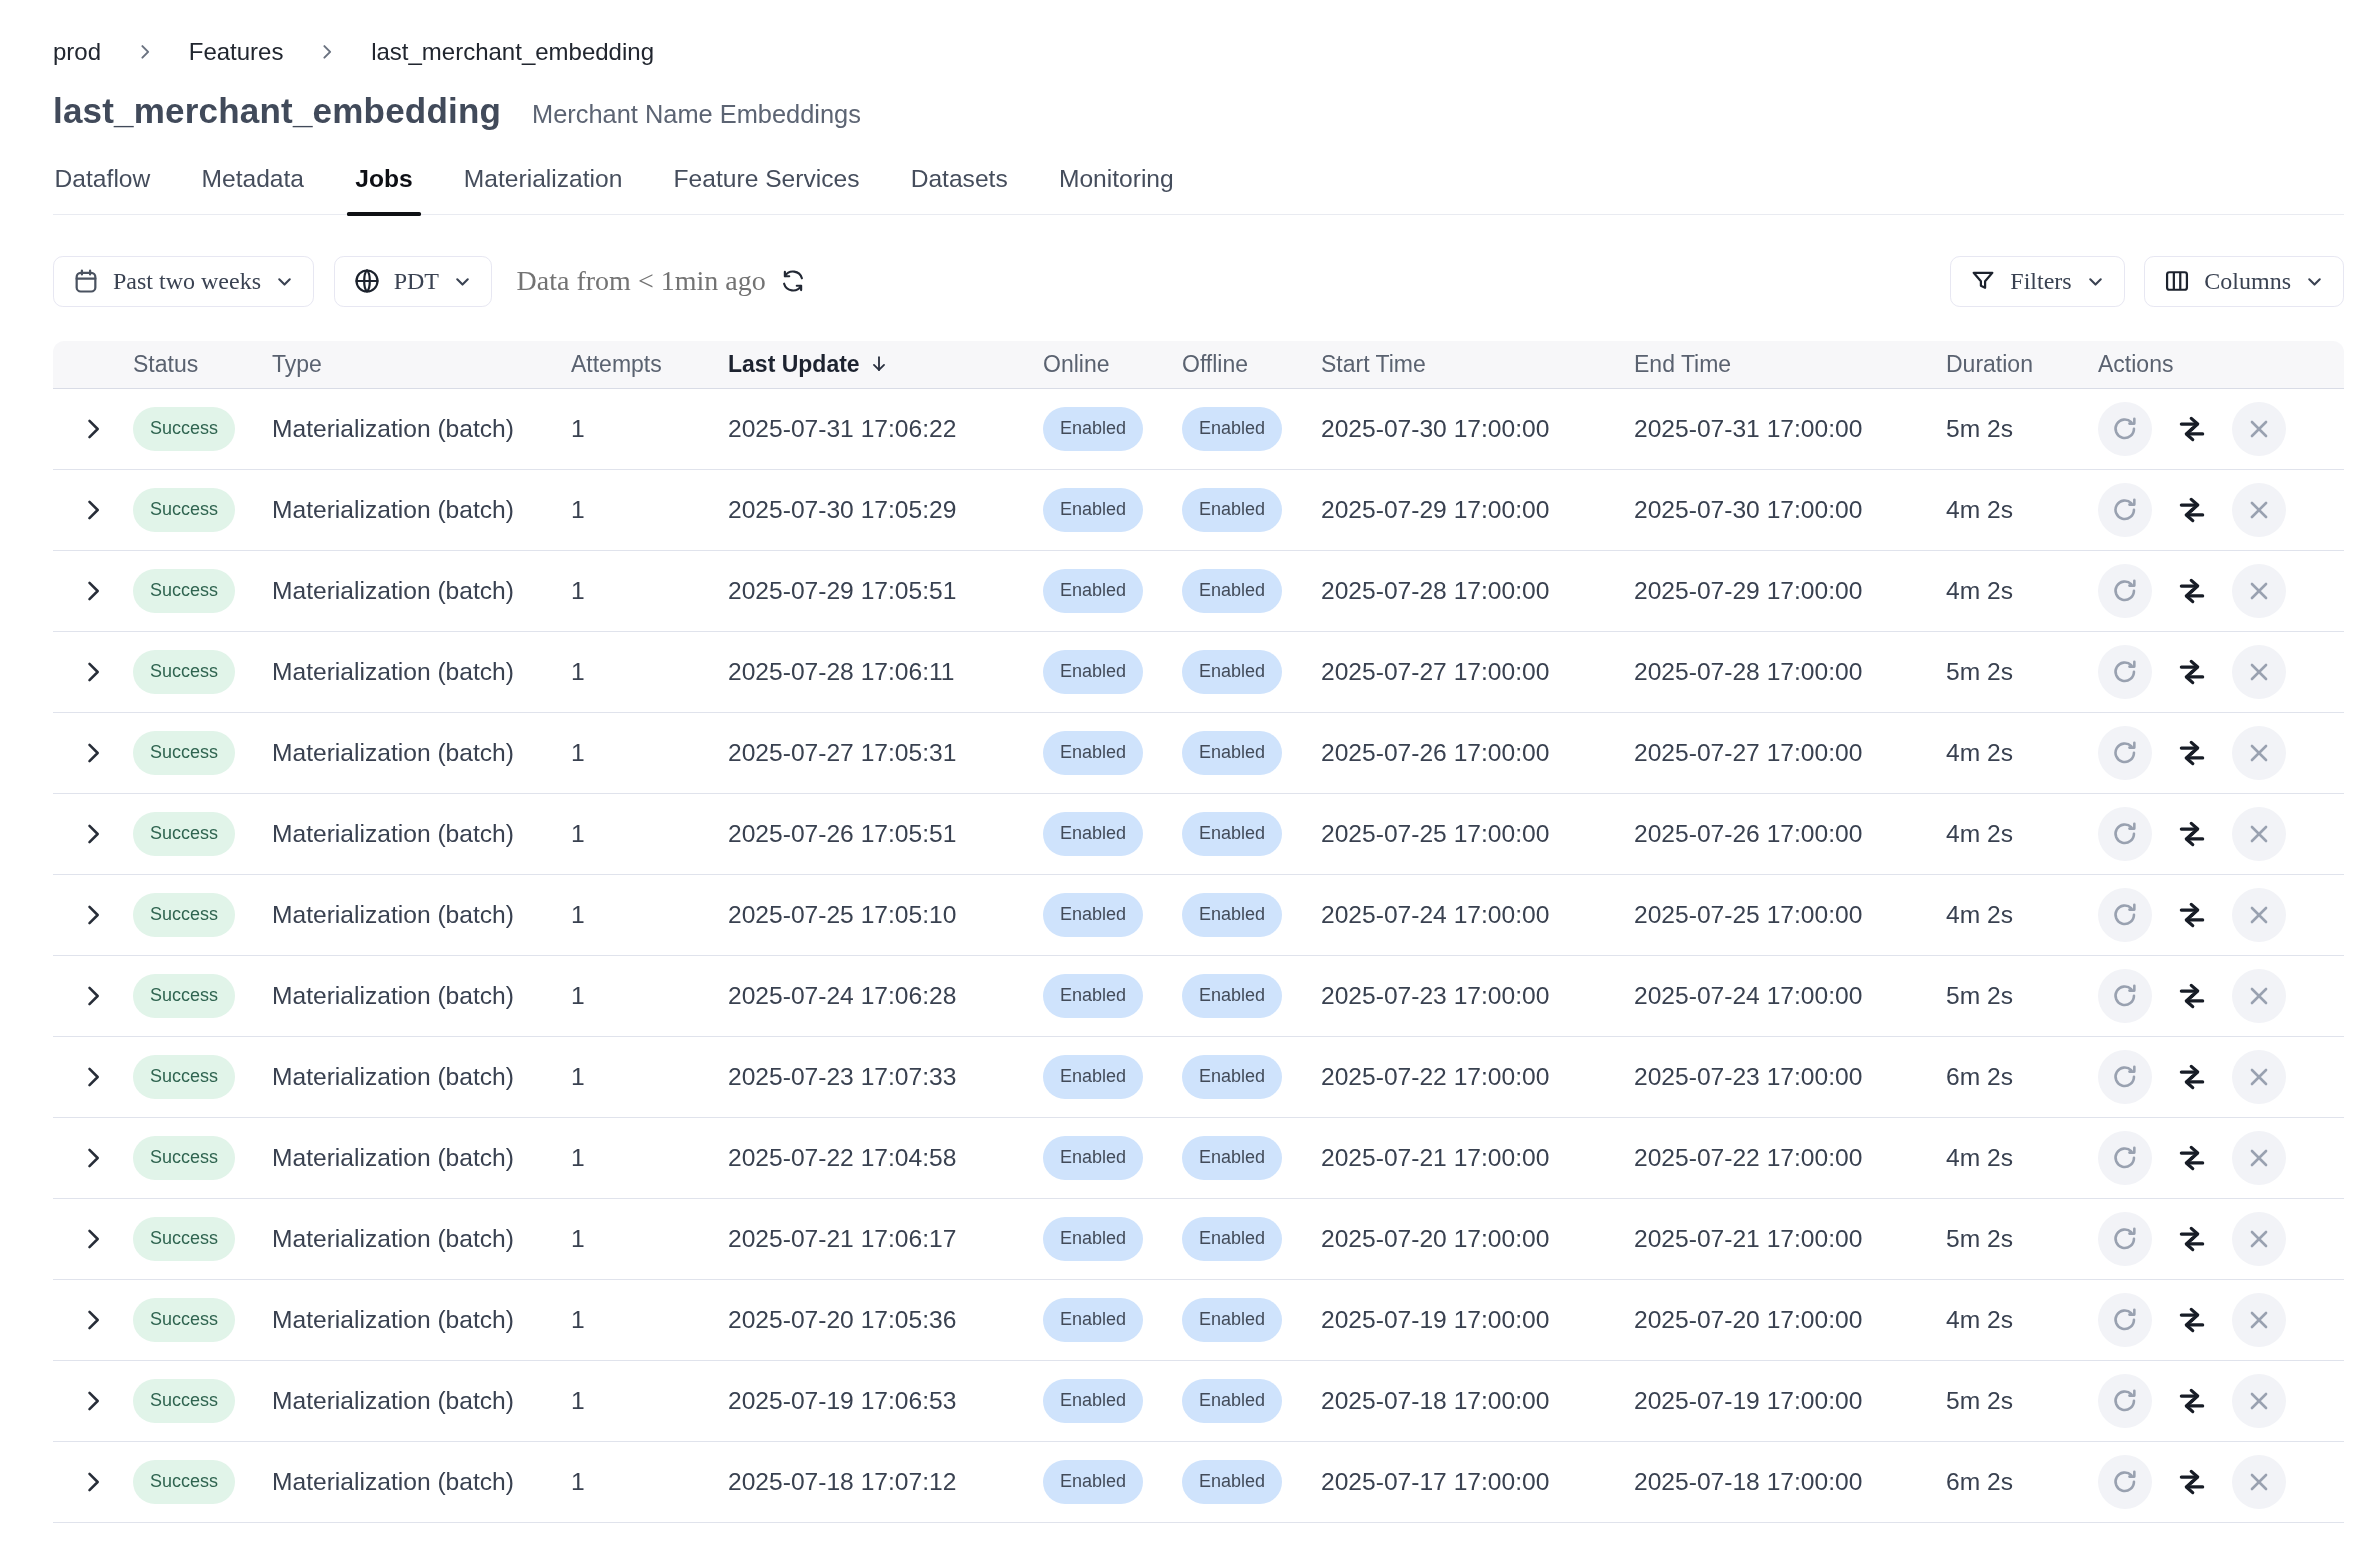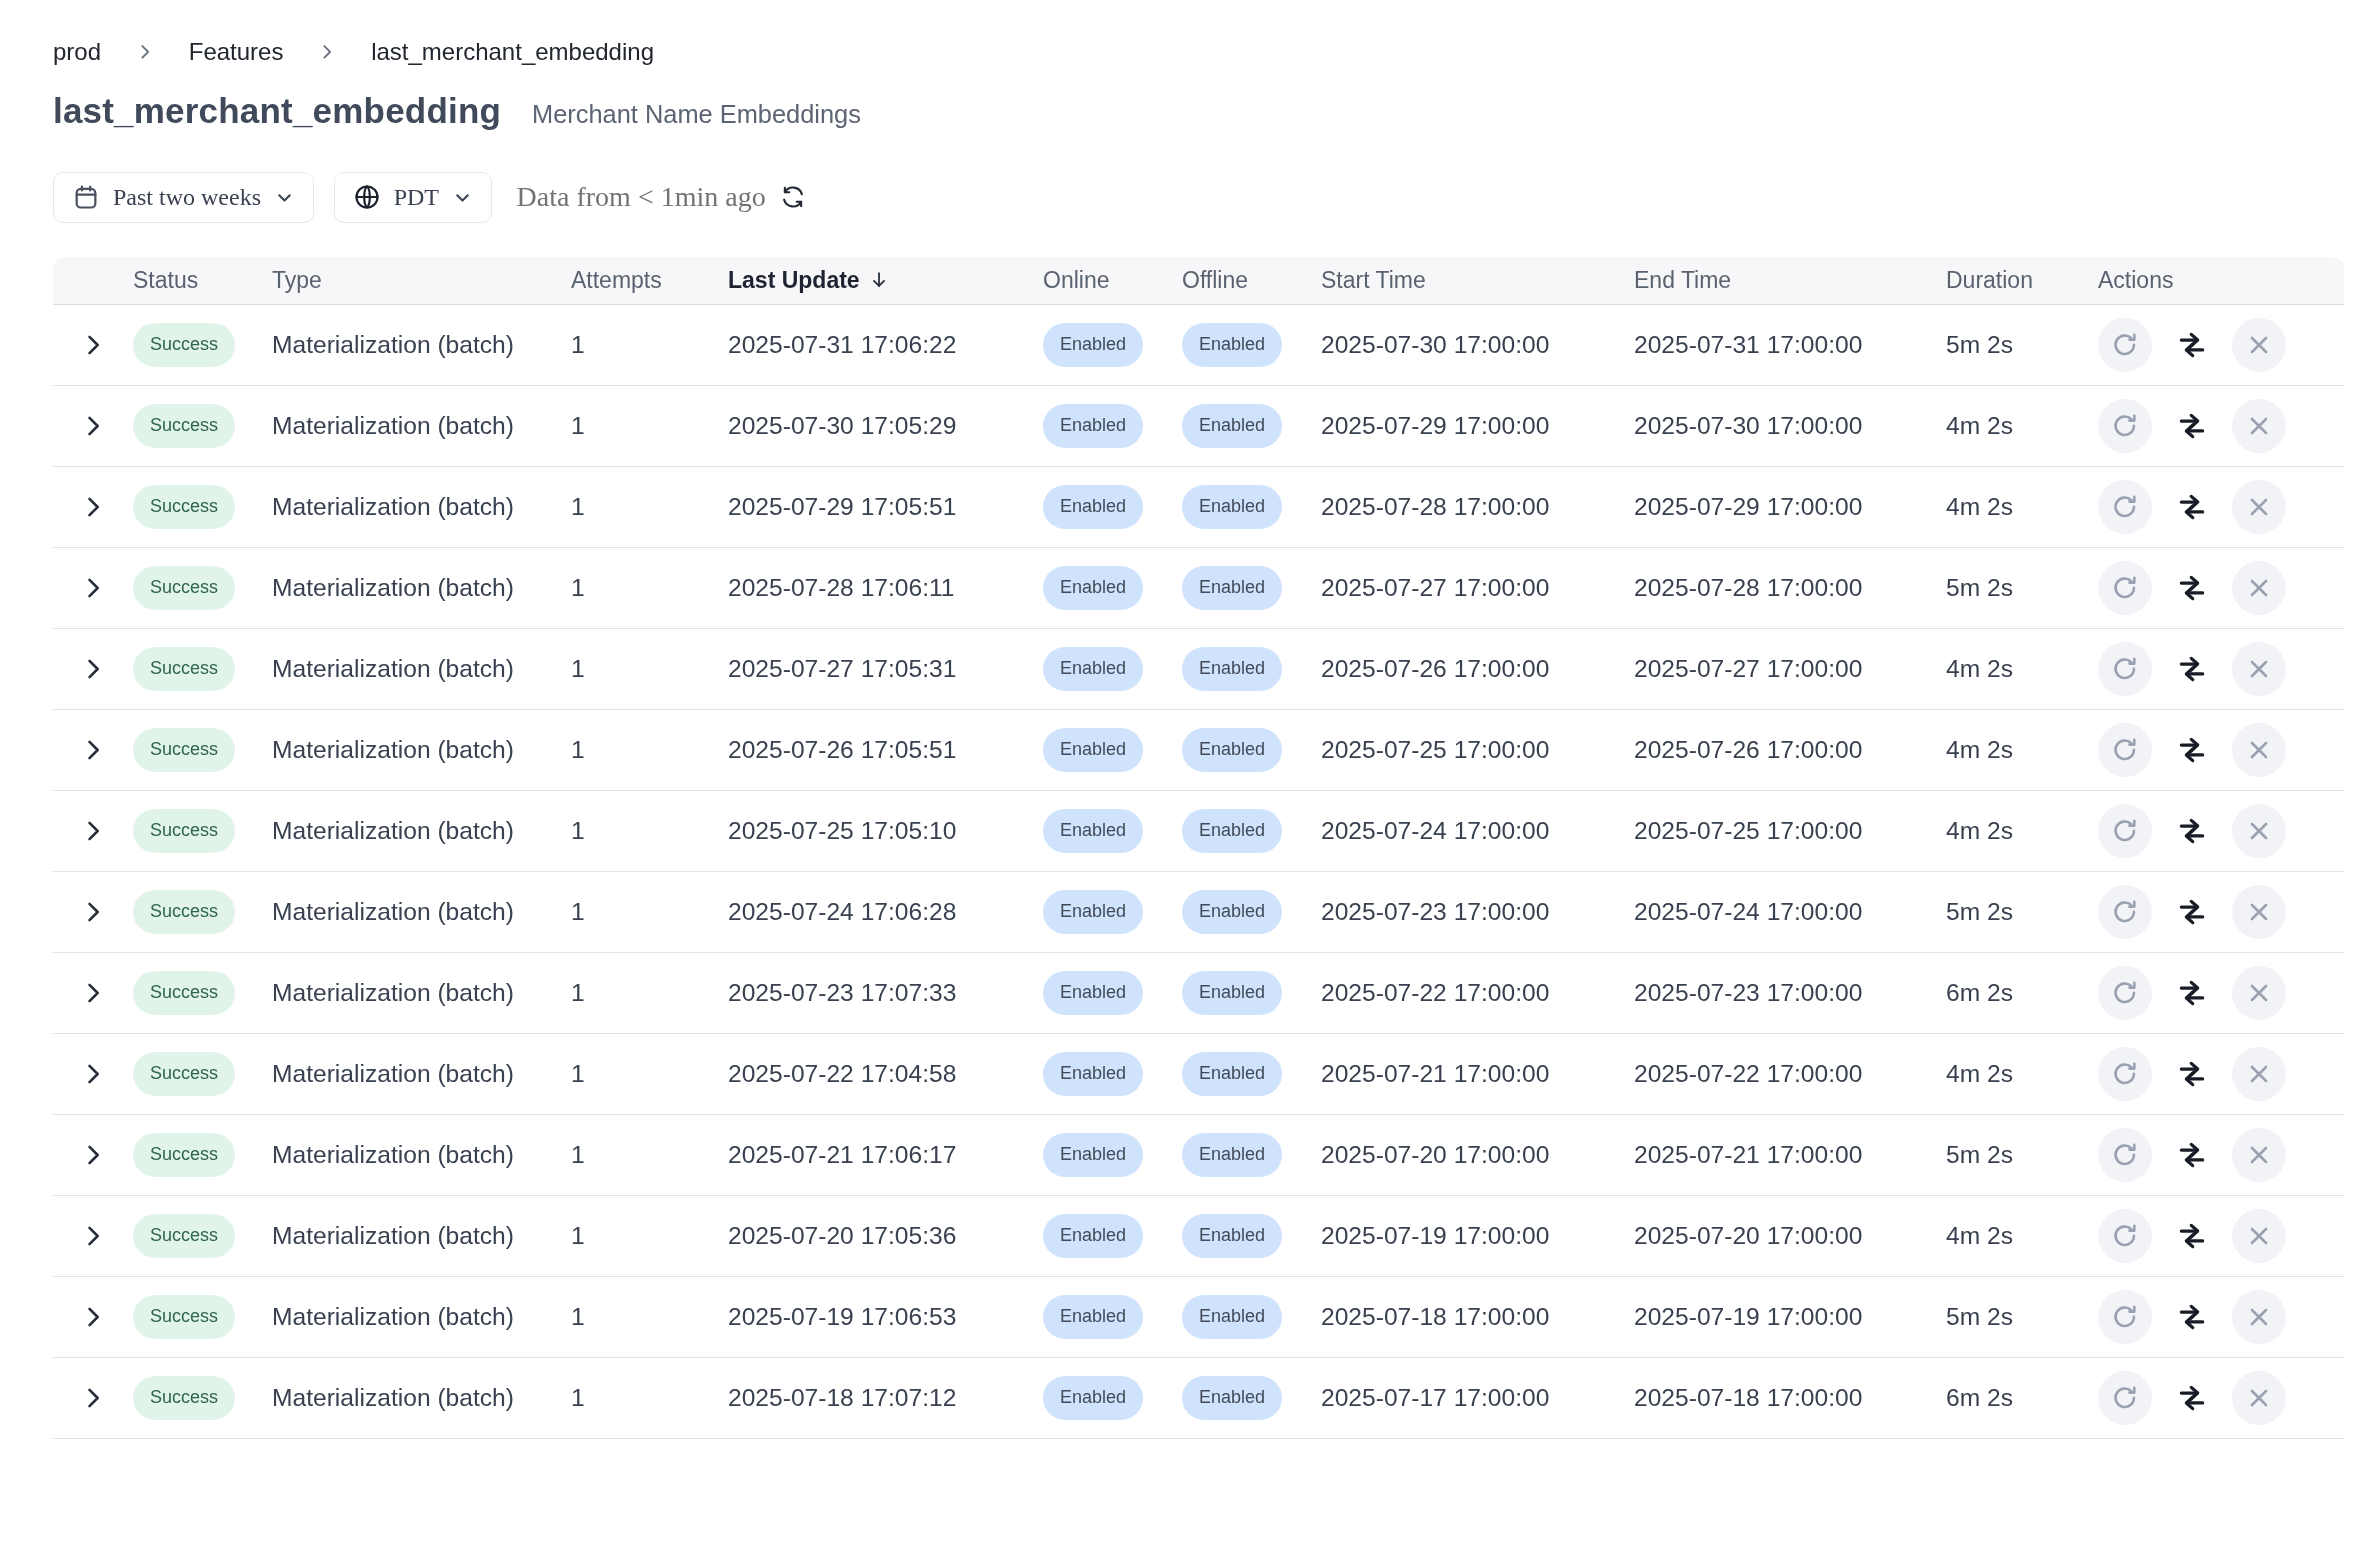--- a/index.html
+++ b/index.html
@@ -93,20 +93,29 @@
         <path d="M9 5l7 7-7 7"></path>
       </svg>
     <span class="crumb">last_merchant_embedding</span>
   </nav>
 
   <div class="title-row">
     <h1>last_merchant_embedding</h1>
     <span class="subtitle">Merchant Name Embeddings</span>
   </div>
 
+  <div class="tabs">
+    <div class="tab">Dataflow</div>
+    <div class="tab">Metadata</div>
+    <div class="tab active">Jobs</div>
+    <div class="tab">Materialization</div>
+    <div class="tab">Feature Services</div>
+    <div class="tab">Datasets</div>
+    <div class="tab">Monitoring</div>
+  </div>
 
   <div class="toolbar">
     <div class="toolbar-left">
       <button class="tbtn">
         <svg width="28" height="28" viewBox="0 0 24 24" fill="none" stroke="#4a5260" stroke-width="1.9" stroke-linecap="round" stroke-linejoin="round">
             <rect x="4" y="5" width="16" height="16" rx="3.5"></rect>
             <path d="M4 10h16"></path>
             <path d="M8.5 3v3.4M15.5 3v3.4"></path>
           </svg>
         <span>Past two weeks</span>
@@ -129,20 +138,41 @@
         <span class="freshness-text">Data from &lt; 1min ago</span>
         <button class="refresh-btn">
           <svg width="26" height="26" viewBox="0 0 24 24" fill="none" stroke="currentColor" stroke-width="2" stroke-linecap="round" stroke-linejoin="round">
               <path d="M20.2 9.5A8.6 8.6 0 0 0 4.6 7.4"></path>
               <path d="M4.5 3.6v4h4"></path>
               <path d="M3.8 14.5a8.6 8.6 0 0 0 15.6 2.1"></path>
               <path d="M19.5 20.4v-4h-4"></path>
             </svg>
         </button>
       </div>
+    </div>
+    <div class="toolbar-right">
+      <button class="tbtn">
+        <svg width="28" height="28" viewBox="0 0 24 24" fill="none" stroke="#1c222d" stroke-width="1.9" stroke-linecap="round" stroke-linejoin="round">
+            <path d="M4 5h16l-6.2 7.2v5.6l-3.6-1.8v-3.8z"></path>
+          </svg>
+        <span>Filters</span>
+        <svg class="chev" width="21" height="21" viewBox="0 0 24 24" fill="none" stroke="currentColor" stroke-width="2.4" stroke-linecap="round" stroke-linejoin="round">
+            <path d="M6 9.5l6 6 6-6"></path>
+          </svg>
+      </button>
+      <button class="tbtn">
+        <svg width="28" height="28" viewBox="0 0 24 24" fill="none" stroke="#1c222d" stroke-width="1.9" stroke-linejoin="round">
+            <rect x="3.5" y="4.5" width="17" height="15" rx="2"></rect>
+            <path d="M9.3 4.5v15M14.8 4.5v15"></path>
+          </svg>
+        <span>Columns</span>
+        <svg class="chev" width="21" height="21" viewBox="0 0 24 24" fill="none" stroke="currentColor" stroke-width="2.4" stroke-linecap="round" stroke-linejoin="round">
+            <path d="M6 9.5l6 6 6-6"></path>
+          </svg>
+      </button>
     </div>
   </div>
 
   <div class="table">
     <div class="thead">
       <div class="th"></div>
       <div class="th">Status</div>
       <div class="th">Type</div>
       <div class="th">Attempts</div>
       <div class="th sorted">

